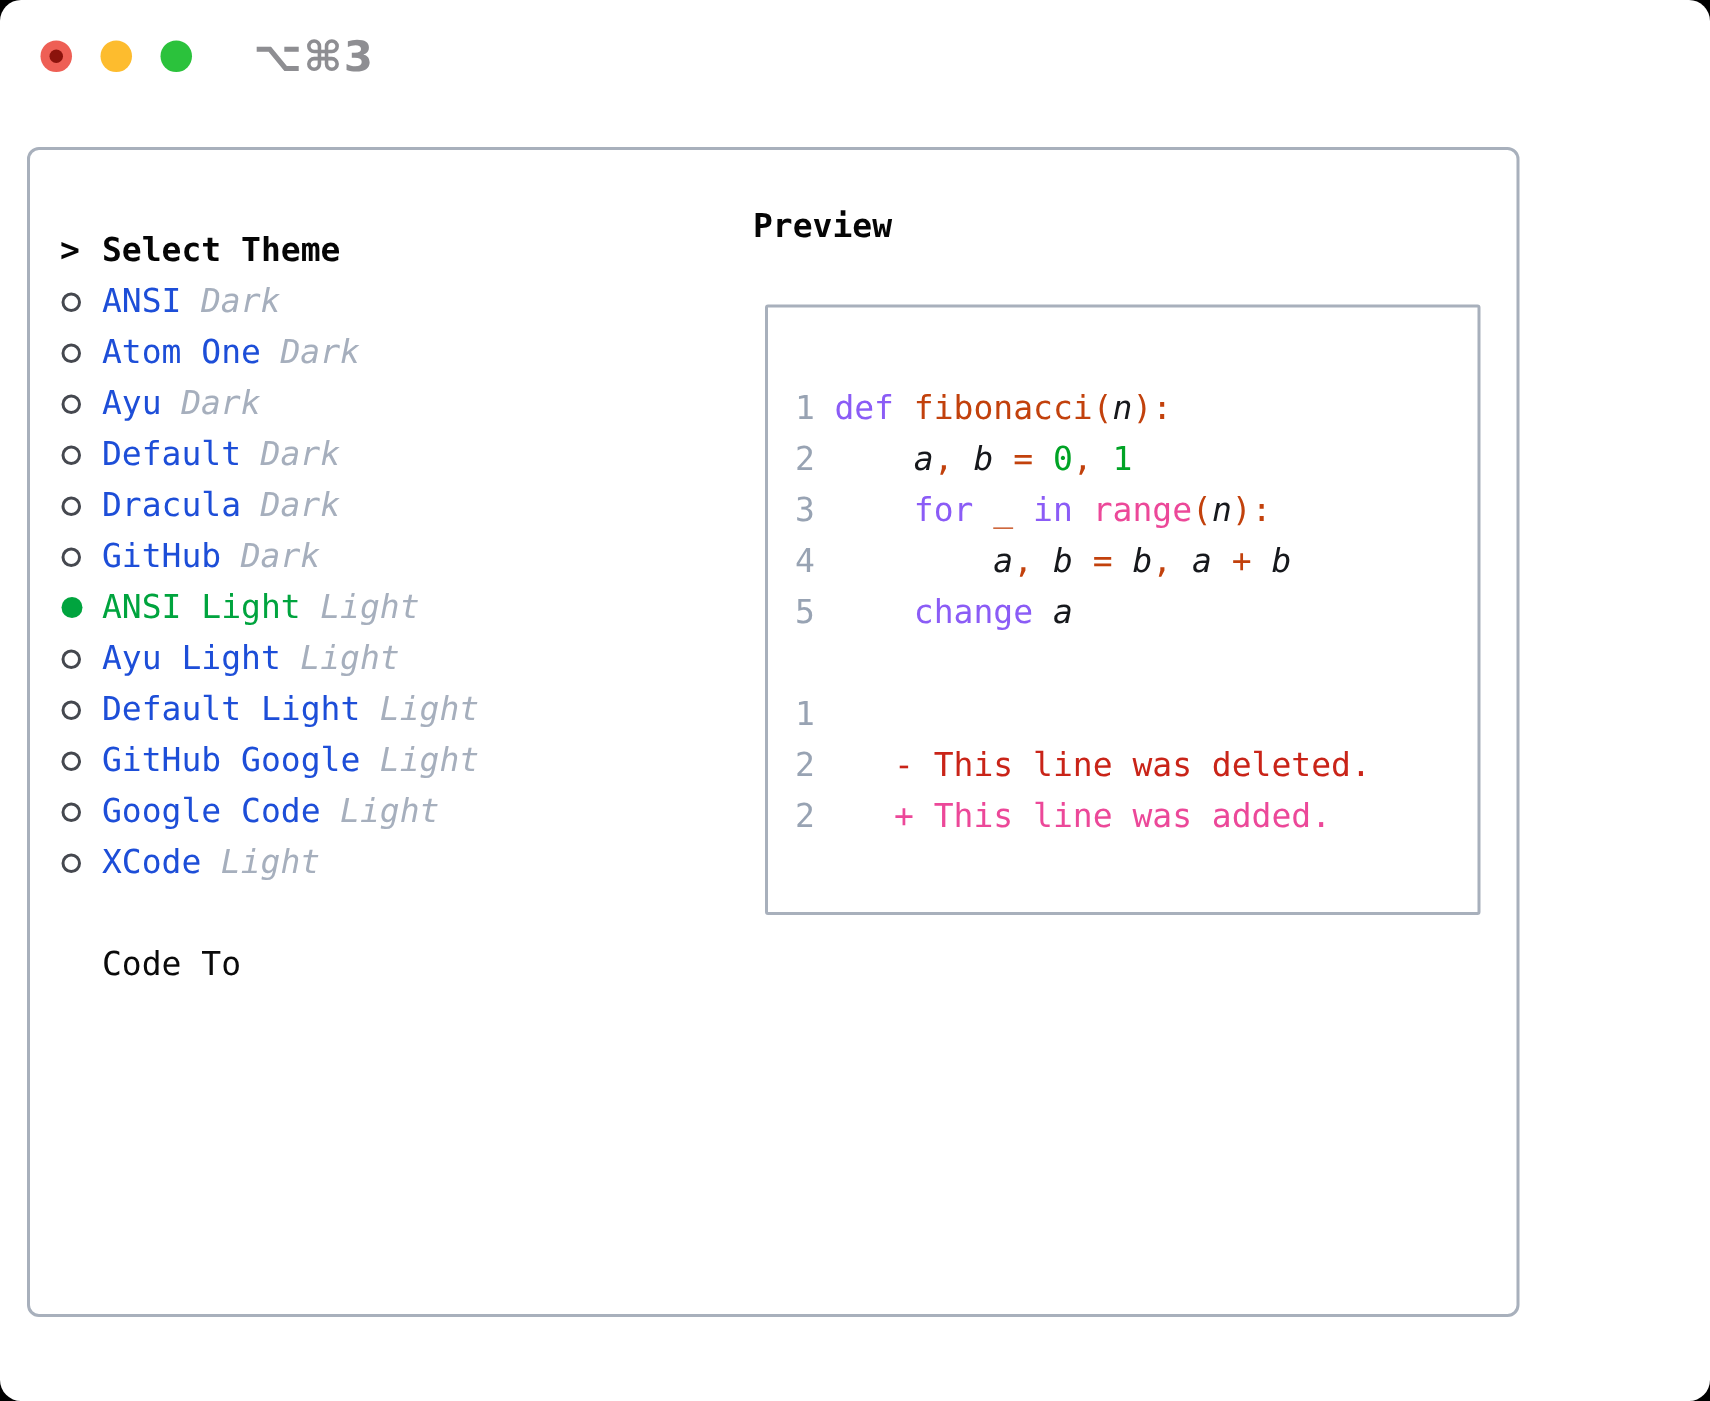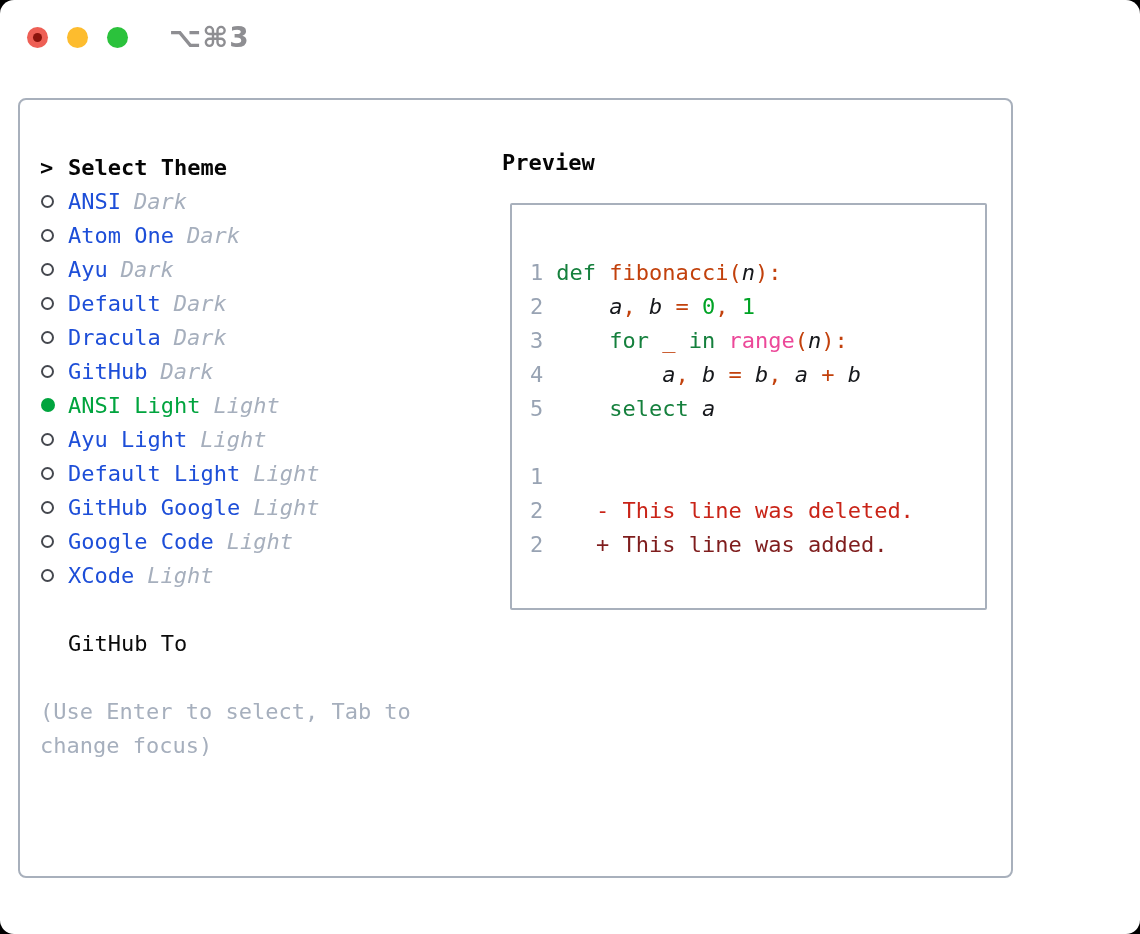--- a/index.html
+++ b/index.html
@@ -46,38 +46,38 @@
   }
   .radio.sel { border:none; width:14px; height:14px; background:#00a43e; }
   .t-name { color:#1d4ed8; }
   .t-name.sel { color:#00a43e; }
   .t-variant { color:#a6afbd; margin-left:13px;font-style:italic; }
   .apply-hdr { color:#0a0a0a; padding-left:28px; }
   .blank { height:34px; }
   .help-line { color:#a6afbd; }
 
   
-  .preview-title { position:absolute; left:482px; top:45px; }
+  .preview-title { position:absolute; left:482px; top:34px; }
   .preview-title span { font-size:22px; font-weight:bold; color:#050505; }
   .preview-box {
     position:absolute; left:490px; top:103px; width:477px; height:407px;
     border:2px solid #a8b0bc; border-radius:2px; background:#fff;
   }
   .code-area { position:absolute; left:18px; top:50px; right:8px; }
   .code-line { height:34px; display:flex; align-items:center; font-size:22px; white-space:pre; }
   .lineno { color:#98a3b3; display:inline-block; min-width:13px; }
   .gap { display:inline-block; width:13px; }
   .seg-pl  { color:#c2410c; }
-  .seg-kw  { color:#15803d; }
+  .seg-kw  { color:#8b5cf6; }
   .seg-fn  { color:#ec4899; }
   .seg-num { color:#00a325; }
   .seg-var { color:#16181c; font-style:italic; }
   .seg-ctx { color:#8d949e; }
   .seg-del { color:#c92418; }
-  .seg-add { color:#7f1d1d; }
+  .seg-add { color:#ec4899; }
 </style>
 </head>
 <body>
 
 <div class="window">
 
   <div class="titlebar">
     <div class="lights">
       <span class="light light-close"></span>
       <span class="light light-min"></span>
@@ -101,39 +101,35 @@
           <div class="line"><span class="slot"><span class="radio"></span></span><span class="t-name">Dracula</span><span class="t-variant">Dark</span></div>
           <div class="line"><span class="slot"><span class="radio"></span></span><span class="t-name">GitHub</span><span class="t-variant">Dark</span></div>
           <div class="line"><span class="slot"><span class="radio sel"></span></span><span class="t-name sel">ANSI Light</span><span class="t-variant">Light</span></div>
           <div class="line"><span class="slot"><span class="radio"></span></span><span class="t-name">Ayu Light</span><span class="t-variant">Light</span></div>
           <div class="line"><span class="slot"><span class="radio"></span></span><span class="t-name">Default Light</span><span class="t-variant">Light</span></div>
           <div class="line"><span class="slot"><span class="radio"></span></span><span class="t-name">GitHub Google</span><span class="t-variant">Light</span></div>
           <div class="line"><span class="slot"><span class="radio"></span></span><span class="t-name">Google Code</span><span class="t-variant">Light</span></div>
           <div class="line"><span class="slot"><span class="radio"></span></span><span class="t-name">XCode</span><span class="t-variant">Light</span></div>
         </div>
       <div class="blank"></div>
-      <div class="line apply-hdr">GitHub To</div>
+      <div class="line apply-hdr">Code To</div>
       <div class="blank"></div>
-      <div id="help-lines">
-          <div class="line help-line">(Use Enter to select, Tab to</div>
-          <div class="line help-line">change focus)</div>
-        </div>
     </div>
 
     <div class="preview-title line">
       <span>Preview</span>
     </div>
 
     <div class="preview-box">
       <div class="code-area" id="code-area">
           <div class="code-line"><span class="lineno">1</span><span class="gap"></span><span class="seg-kw">def</span><span class="seg-pl"> fibonacci(</span><span class="seg-var">n</span><span class="seg-pl">):</span></div>
           <div class="code-line"><span class="lineno">2</span><span class="gap"></span><span class="seg-pl">    </span><span class="seg-var">a</span><span class="seg-pl">, </span><span class="seg-var">b</span><span class="seg-pl"> = </span><span class="seg-num">0</span><span class="seg-pl">, </span><span class="seg-num">1</span></div>
           <div class="code-line"><span class="lineno">3</span><span class="gap"></span><span class="seg-pl">    </span><span class="seg-kw">for</span><span class="seg-pl"> _ </span><span class="seg-kw">in</span><span class="seg-pl"> </span><span class="seg-fn">range</span><span class="seg-pl">(</span><span class="seg-var">n</span><span class="seg-pl">):</span></div>
           <div class="code-line"><span class="lineno">4</span><span class="gap"></span><span class="seg-pl">        </span><span class="seg-var">a</span><span class="seg-pl">, </span><span class="seg-var">b</span><span class="seg-pl"> = </span><span class="seg-var">b</span><span class="seg-pl">, </span><span class="seg-var">a</span><span class="seg-pl"> + </span><span class="seg-var">b</span></div>
-          <div class="code-line"><span class="lineno">5</span><span class="gap"></span><span class="seg-pl">    </span><span class="seg-kw">select</span><span class="seg-pl"> </span><span class="seg-var">a</span></div>
+          <div class="code-line"><span class="lineno">5</span><span class="gap"></span><span class="seg-pl">    </span><span class="seg-kw">change</span><span class="seg-pl"> </span><span class="seg-var">a</span></div>
           <div class="code-line"><span class="lineno"></span><span class="gap"></span></div>
           <div class="code-line"><span class="lineno">1</span><span class="gap"></span></div>
           <div class="code-line"><span class="lineno">2</span><span class="gap"></span><span class="seg-del">   - This line was deleted.</span></div>
           <div class="code-line"><span class="lineno">2</span><span class="gap"></span><span class="seg-add">   + This line was added.</span></div>
         </div>
     </div>
 
   </div>
 </div>
 

